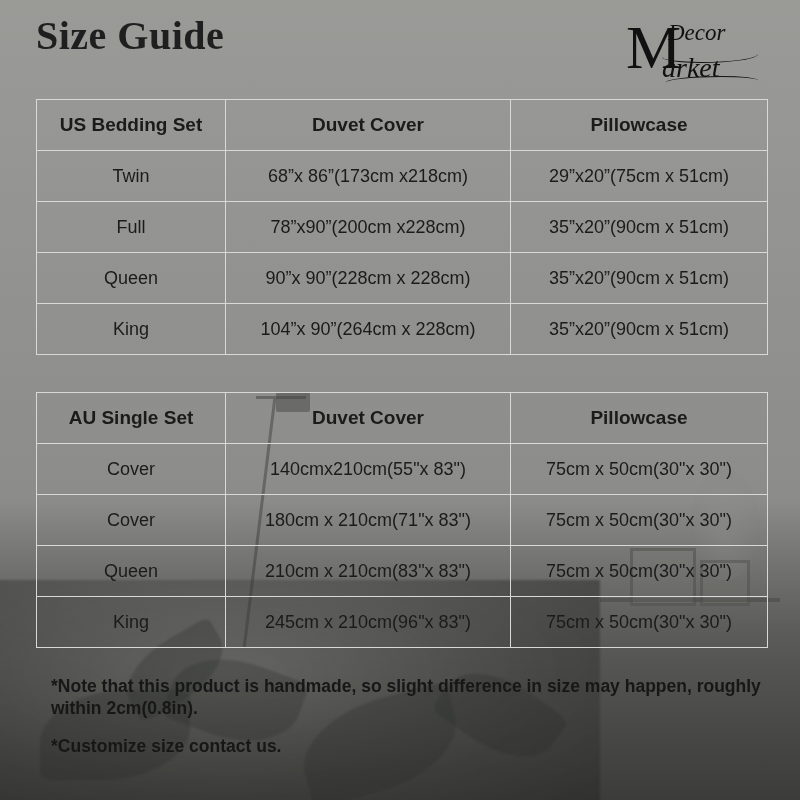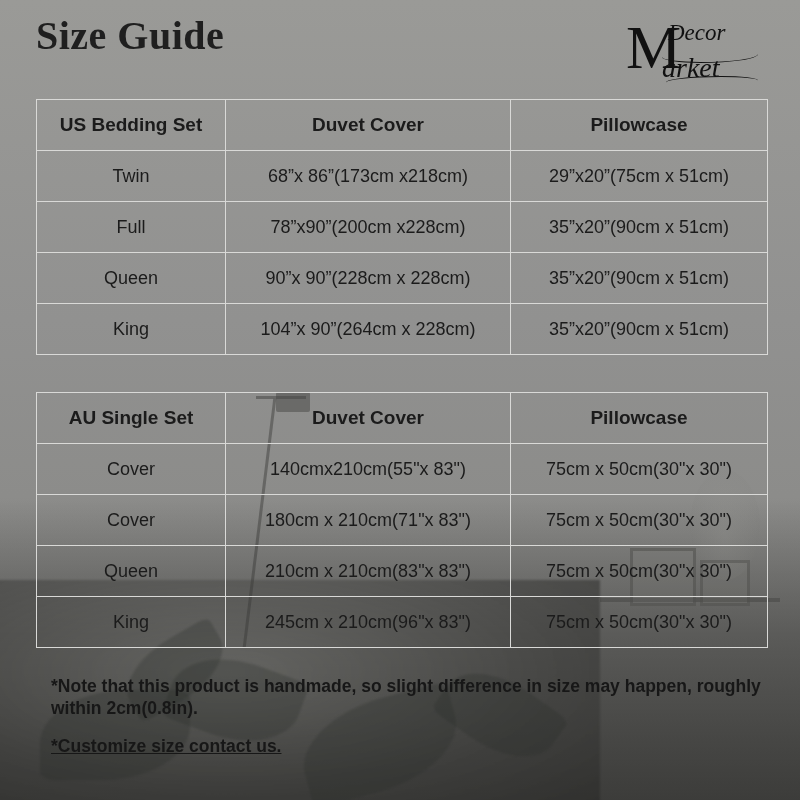--- a/index.html
+++ b/index.html
@@ -220,21 +220,20 @@
     right: 30px;
     top: 676px;
     color: #171717;
     font-size: 17.5px;
     font-weight: bold;
     line-height: 1.25;
     margin-left: 17px;
   }
   .note-2 {
     margin-top: 16px;
-    text-decoration: underline;
   }
 </style>
 </head>
 <body>
 
 <div class="page">
 
   <div class="bg-layer">
     <div class="bg-floor"></div>
     <div class="bg-bed"></div>

